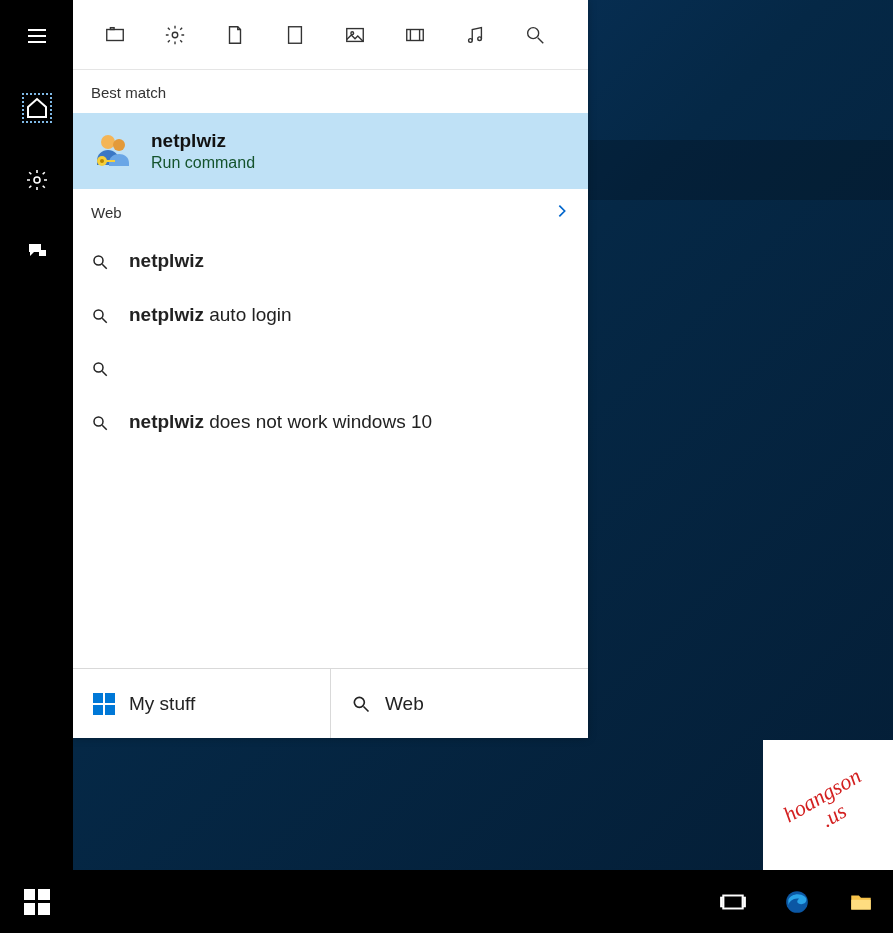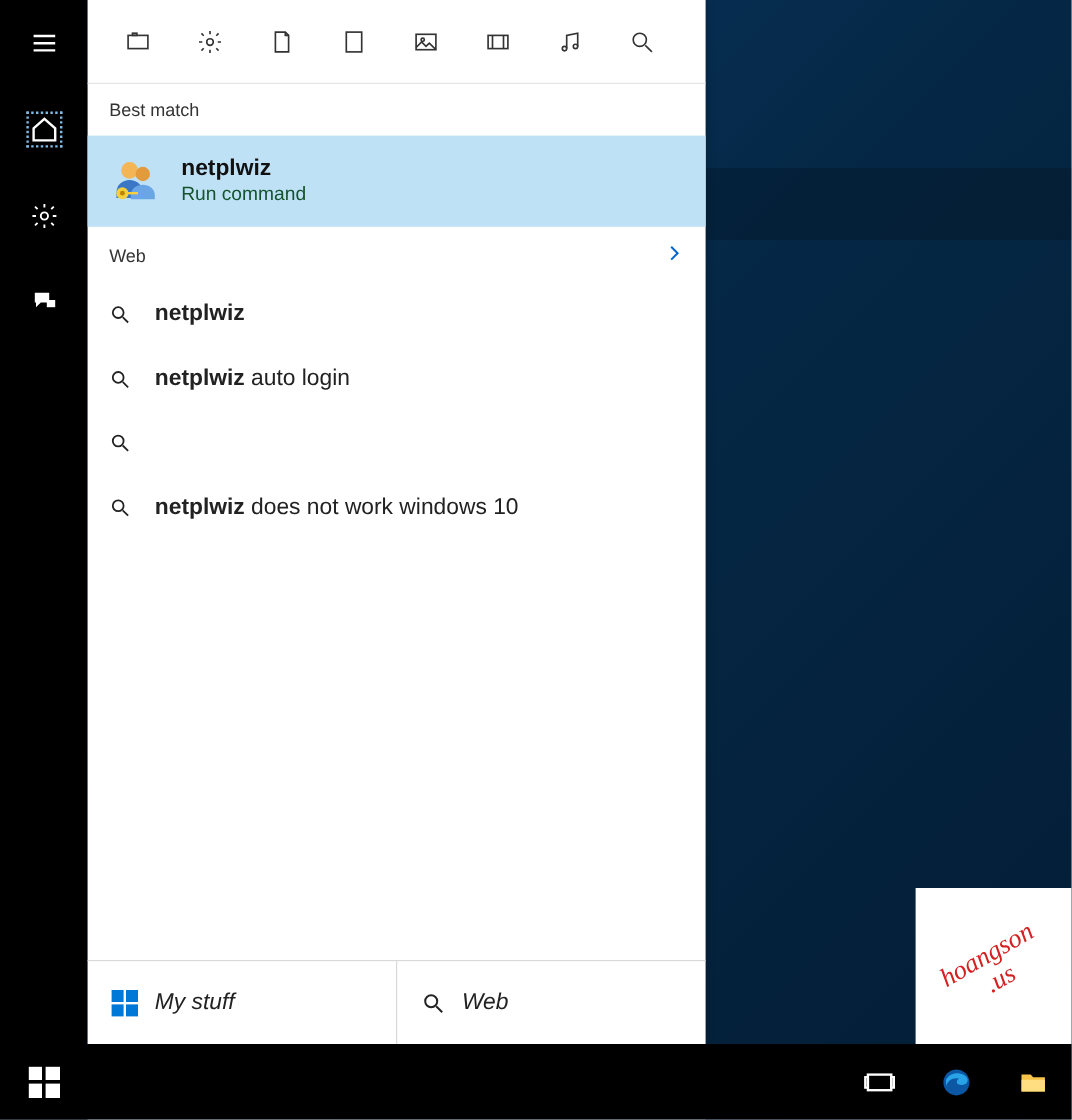--- a/index.html
+++ b/index.html
@@ -26,21 +26,21 @@
   .rail-item svg { width: 24px; height: 24px; }
   .rail-item.home-icon { background: #000; }
   .home-box {
     width: 30px; height: 30px; border: 2px dotted #7fb9e6;
     display:flex; align-items:center; justify-content:center;
   }
 
   
   .search-panel {
     position: absolute; left: 73px; top: 0;
-    width: 515px; height: 870px;
+    width: 515px; height: 738px;
     background: #fff;
     display: flex; flex-direction: column;
     box-shadow: 0 0 8px rgba(0,0,0,0.25);
   }
 
   .filter-bar {
     height: 70px; display: flex; align-items: center;
     gap: 36px; padding: 0 30px;
     border-bottom: 1px solid #e5e5e5;
   }
@@ -79,21 +79,20 @@
   }
   .web-item .mag { flex:0 0 20px; margin-top:4px; }
   .web-item .mag svg { width:18px; height:18px; stroke:#222; fill:none; stroke-width:2; }
   .web-item b { font-weight:700; }
 
   .bottom-tabs {
     margin-top:auto;
     display:flex;
     border-top:1px solid #d9d9d9;
     height:70px;
-    font-style:italic;
   }
   .bottom-tab {
     flex:1; display:flex; align-items:center; gap:14px;
     padding:0 20px; font-size:19px; color:#222;
     cursor:pointer;
   }
   .bottom-tab + .bottom-tab { border-left:1px solid #d9d9d9; }
   .bottom-tab svg { width:20px; height:20px; }
   .winlogo-small { width:22px; height:22px; display:grid; grid-template-columns:1fr 1fr; grid-template-rows:1fr 1fr; gap:2px; }
   .winlogo-small span { background:#0078d7; }

